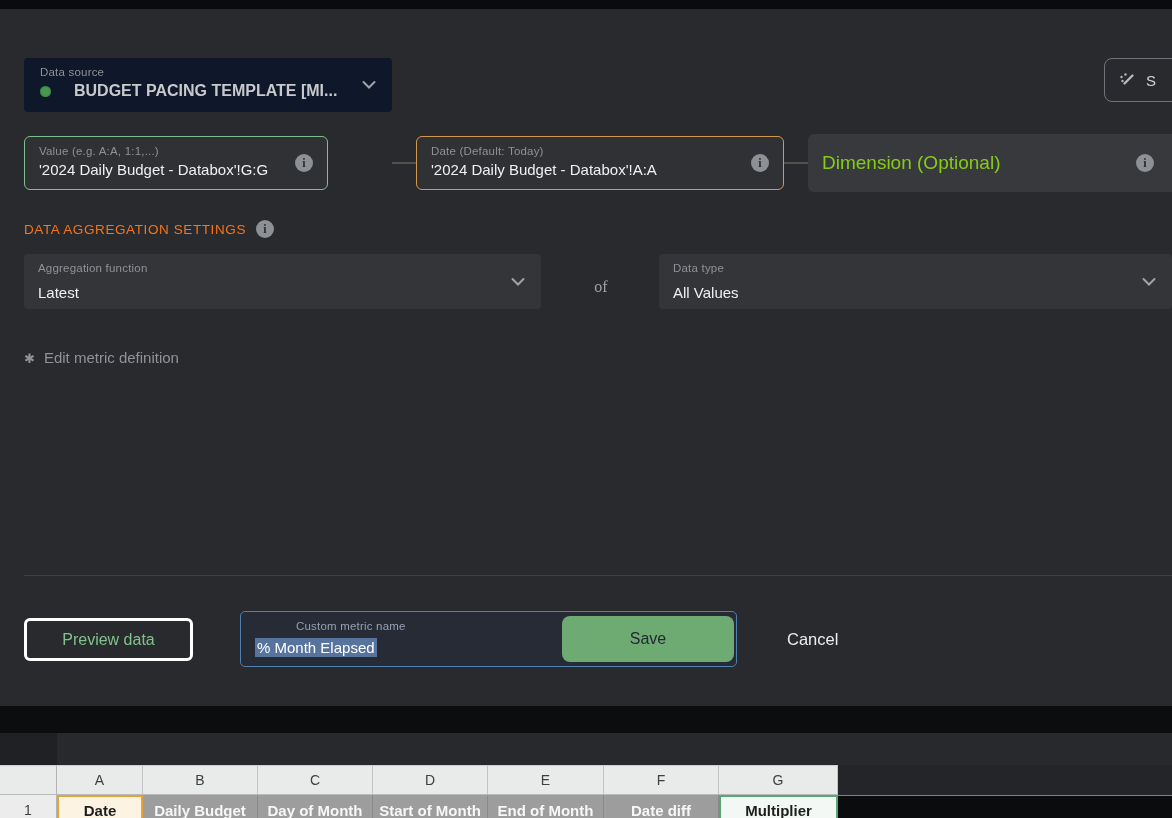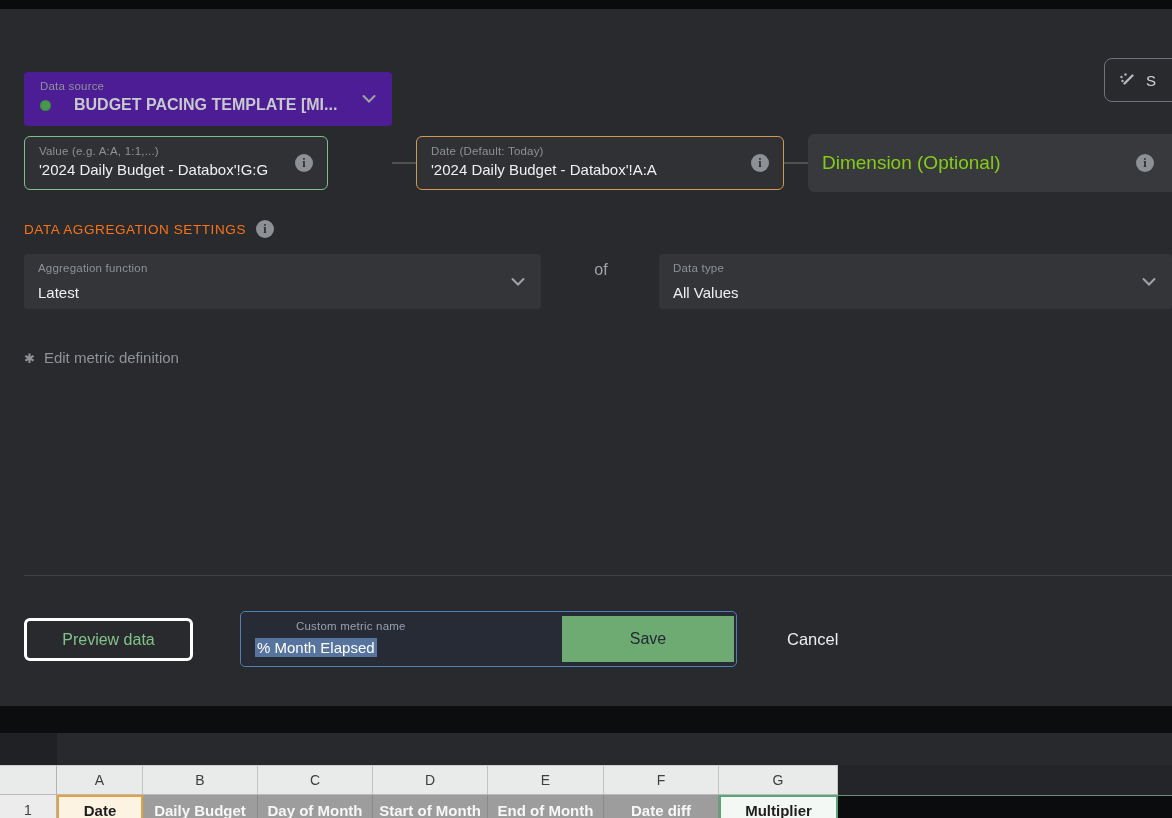--- a/index.html
+++ b/index.html
@@ -5,22 +5,22 @@
   * { box-sizing: border-box; margin: 0; padding: 0; }
   body { background: #000; font-family: "Liberation Sans", sans-serif; }
   .screen { position: relative; width: 1172px; height: 818px; background: #0a0b0c; overflow: hidden; }
 
   
   .modal { position: absolute; left: 0; top: 9px; width: 1172px; height: 697px; background: #282a2e; }
 
   .fld-label { font-size: 11.5px; color: #8e9296; letter-spacing: .2px; }
   .fld-value { font-size: 15px; color: #eef0f2; }
 
-  .datasource { position: absolute; left: 24px; top: 63px; width: 368px; height: 54px;
-    background: #4c1d95; border-radius: 4px; padding: 8px 16px; cursor: pointer; }
+  .datasource { position: absolute; left: 24px; top: 49px; width: 368px; height: 54px;
+    background: #0f172a; border-radius: 4px; padding: 8px 16px; cursor: pointer; }
   .datasource .fld-label { margin-bottom: 4px; }
   .ds-row { display: flex; align-items: center; gap: 23px; font-weight: bold; }
   .dot { width: 11px; height: 11px; border-radius: 50%; background: var(--source-dot, #49984f);
     box-shadow: inset 0 0 2px #2e6b36; flex: 0 0 auto; }
   .ds-value { font-size: 16px; color: #c7c9cc; white-space: nowrap; overflow: hidden; }
   .chev { position: absolute; right: 16px; top: 50%; transform: translateY(-50%); }
 
   .suggest-btn { position: absolute; left: 1104px; top: 49px; width: 96px; height: 44px;
     background: transparent; border: 1px solid #70747a; border-radius: 8px; cursor: pointer;
     display: flex; align-items: center; gap: 9px; padding: 0 12px; overflow: hidden; }
@@ -45,41 +45,41 @@
   .info.in-dim { right: 34px; }
 
   .section-title { position: absolute; left: 24px; top: 211px; display: flex; align-items: center; gap: 10px; }
   .section-title .txt { font-size: 13.5px; color: #f97316; letter-spacing: .6px; }
   .section-title .info { position: static; transform: none; }
 
   .select { position: absolute; background: #333539; border-radius: 4px; padding: 8px 14px; cursor: pointer; }
   .agg-fn { left: 24px; top: 245px; width: 517px; height: 55px; }
   .data-type { left: 659px; top: 245px; width: 513px; height: 55px; }
   .select .fld-value { margin-top: 10px; }
-  .of { position: absolute; left: 584px; top: 233px; width: 34px; height: 55px;
+  .of { position: absolute; left: 584px; top: 250px; width: 34px; height: 55px;
     display: flex; align-items: center; justify-content: center;
-    font-size: 16px; color: #9fa2a6; }
+    font-size: 16px; color: #9fa2a6; font-family: Liberation Serif, serif; }
 
   .edit-def { position: absolute; left: 24px; top: 340px; display: flex; align-items: center;
     gap: 9px; color: #8f9297; font-size: 15px; cursor: pointer; }
   .gear-icon::before { content: "\2731"; font-size: 13px; color: #8f9297; }
 
   .divider { position: absolute; left: 24px; top: 566px; width: 1148px; height: 1px; background: #3d4045; }
 
   .preview-btn { position: absolute; left: 24px; top: 609px; width: 169px; height: 43px;
     background: transparent; border: 3px solid #ffffff; border-radius: 6px; cursor: pointer;
     color: var(--preview-green, #80c289); font-size: 16px; font-family: "Liberation Sans", sans-serif; }
 
   .name-box { position: absolute; left: 240px; top: 602px; width: 497px; height: 56px;
     background: #262b35; border: 1px solid var(--name-border, #4e81b2); border-radius: 5px; }
   .name-box .fld-label { position: absolute; left: 14px; top: 8px; color: #96a0b2; margin-left: 41px; }
   .name-val { position: absolute; left: 14px; top: 27px; font-size: 15px; color: #fff; }
   .name-val .sel { background: var(--selection, #57749f); padding: 1px 2px; }
   .save-btn { position: absolute; left: 321px; top: 4px; width: 172px; height: 46px;
-    background: var(--save-green, #6dab72); border: none; border-radius: 0; cursor: pointer;
+    background: var(--save-green, #6dab72); border: none; border-radius: 8px; cursor: pointer;
     color: #242a32; font-size: 16px; font-family: "Liberation Sans", sans-serif; }
 
   .cancel-btn { position: absolute; left: 779px; top: 602px; height: 56px; padding: 0 8px;
     background: transparent; border: none; cursor: pointer;
     color: #eaecee; font-size: 16.5px; font-family: "Liberation Sans", sans-serif; }
 
   
   .sheet-area { position: absolute; left: 0; top: 706px; width: 1172px; height: 112px; background: #0c0d0f; }
   .tb-left  { position: absolute; left: 0; top: 27px; width: 57px;  height: 32px; background: #1f2124; }
   .tb-right { position: absolute; left: 57px; top: 27px; width: 1115px; height: 32px; background: #27292c; }

